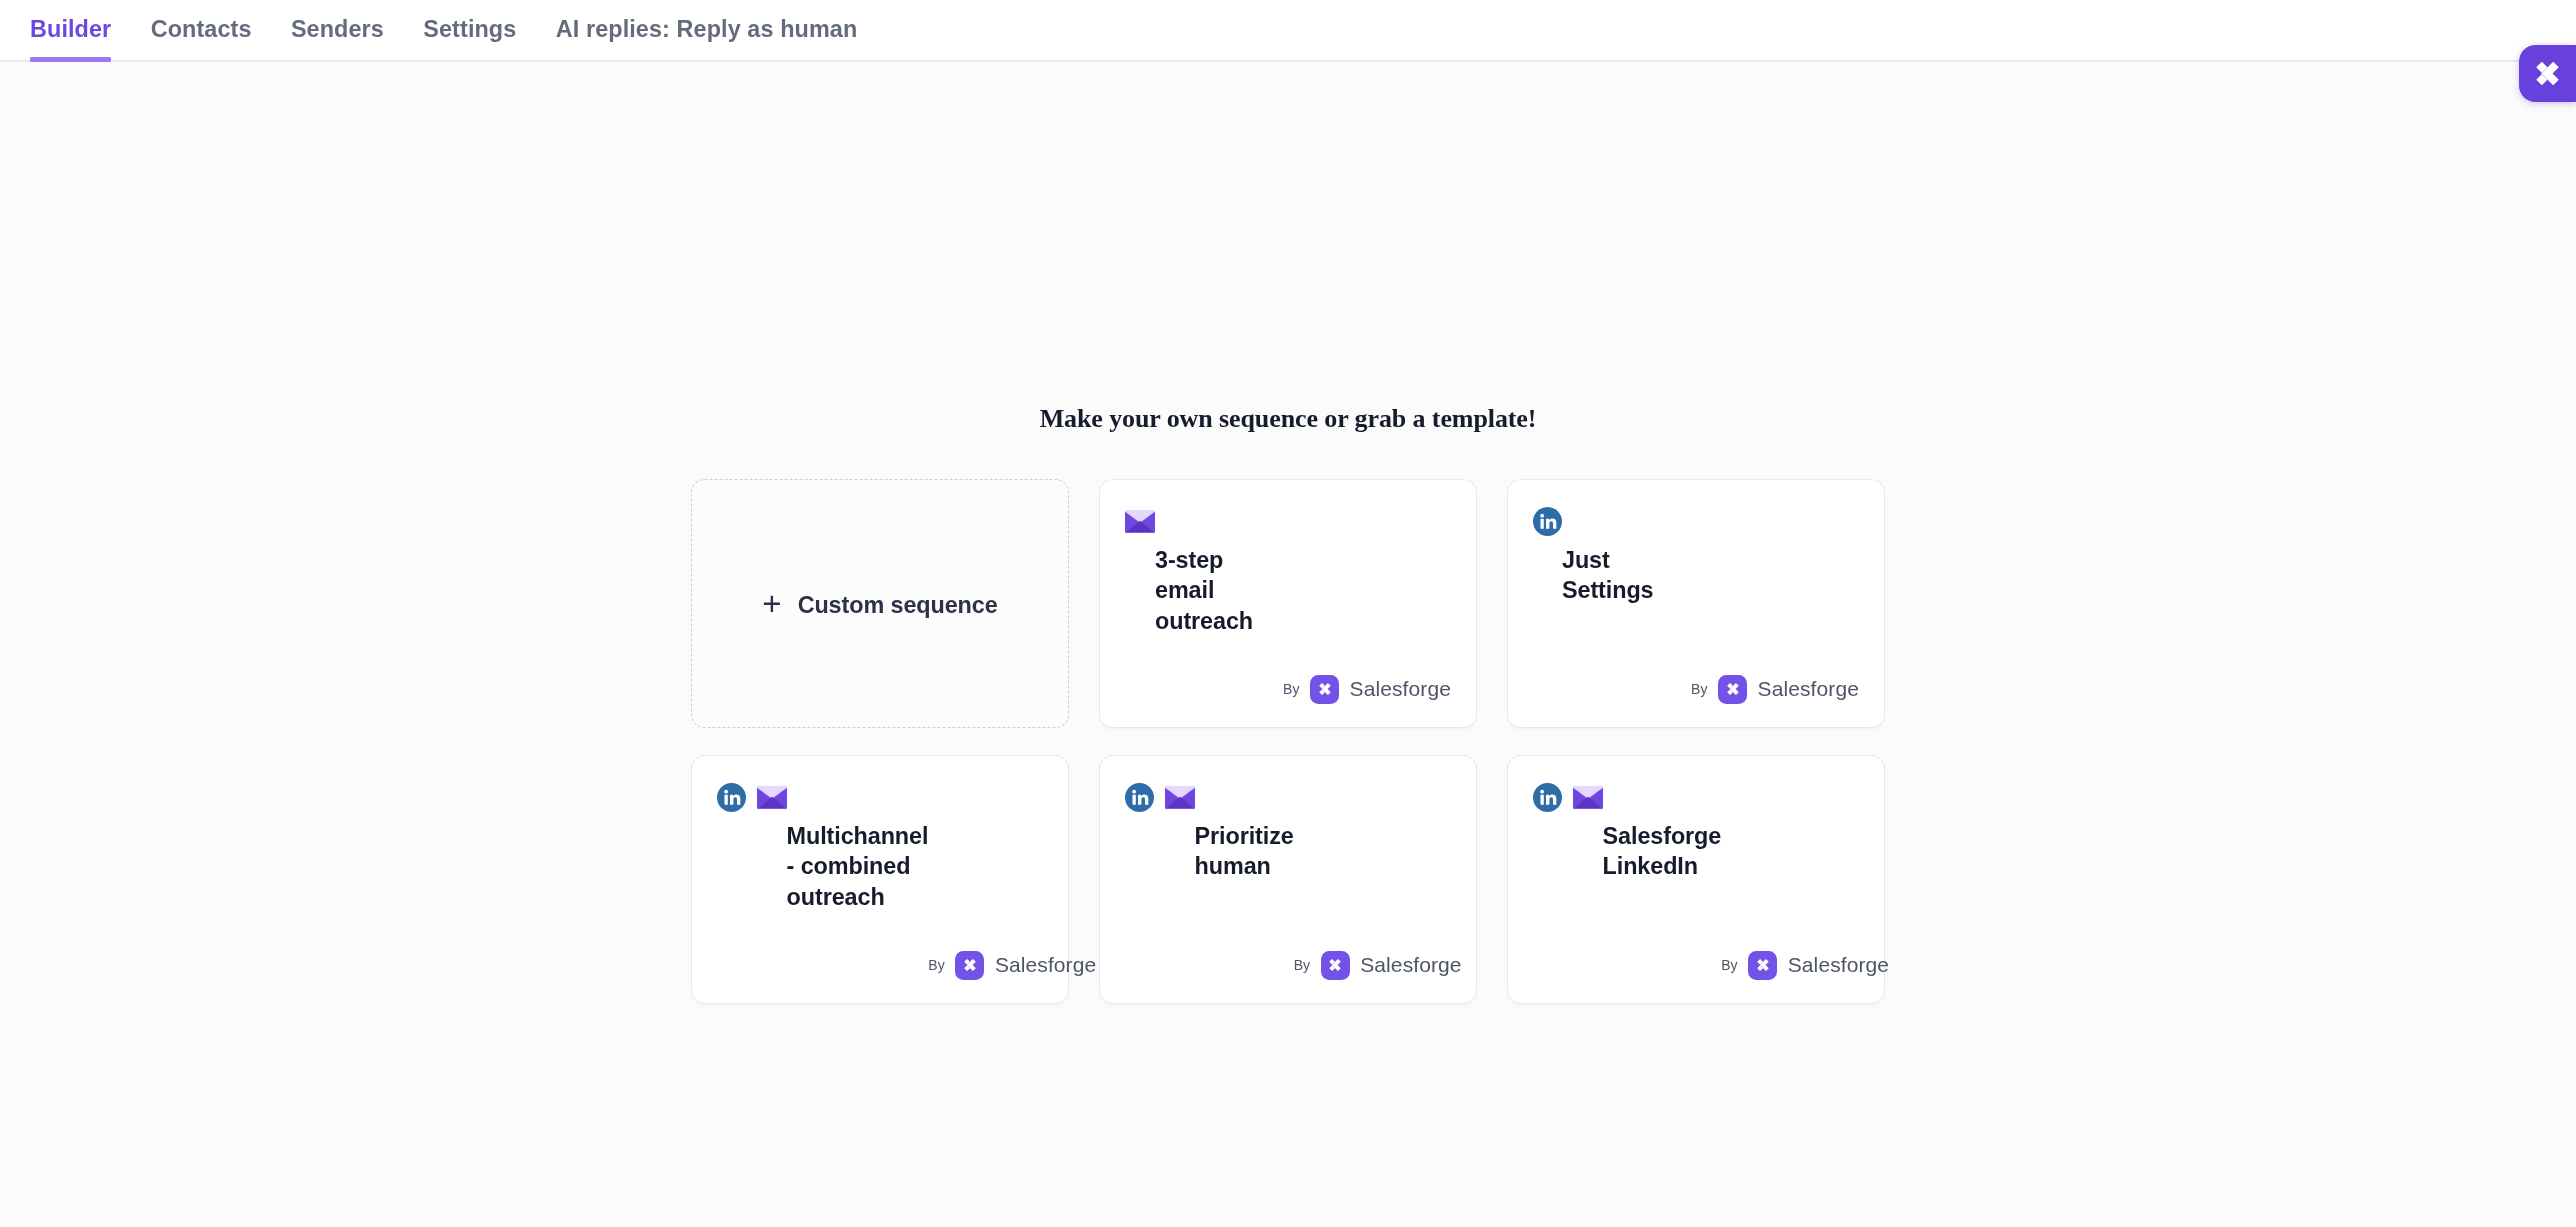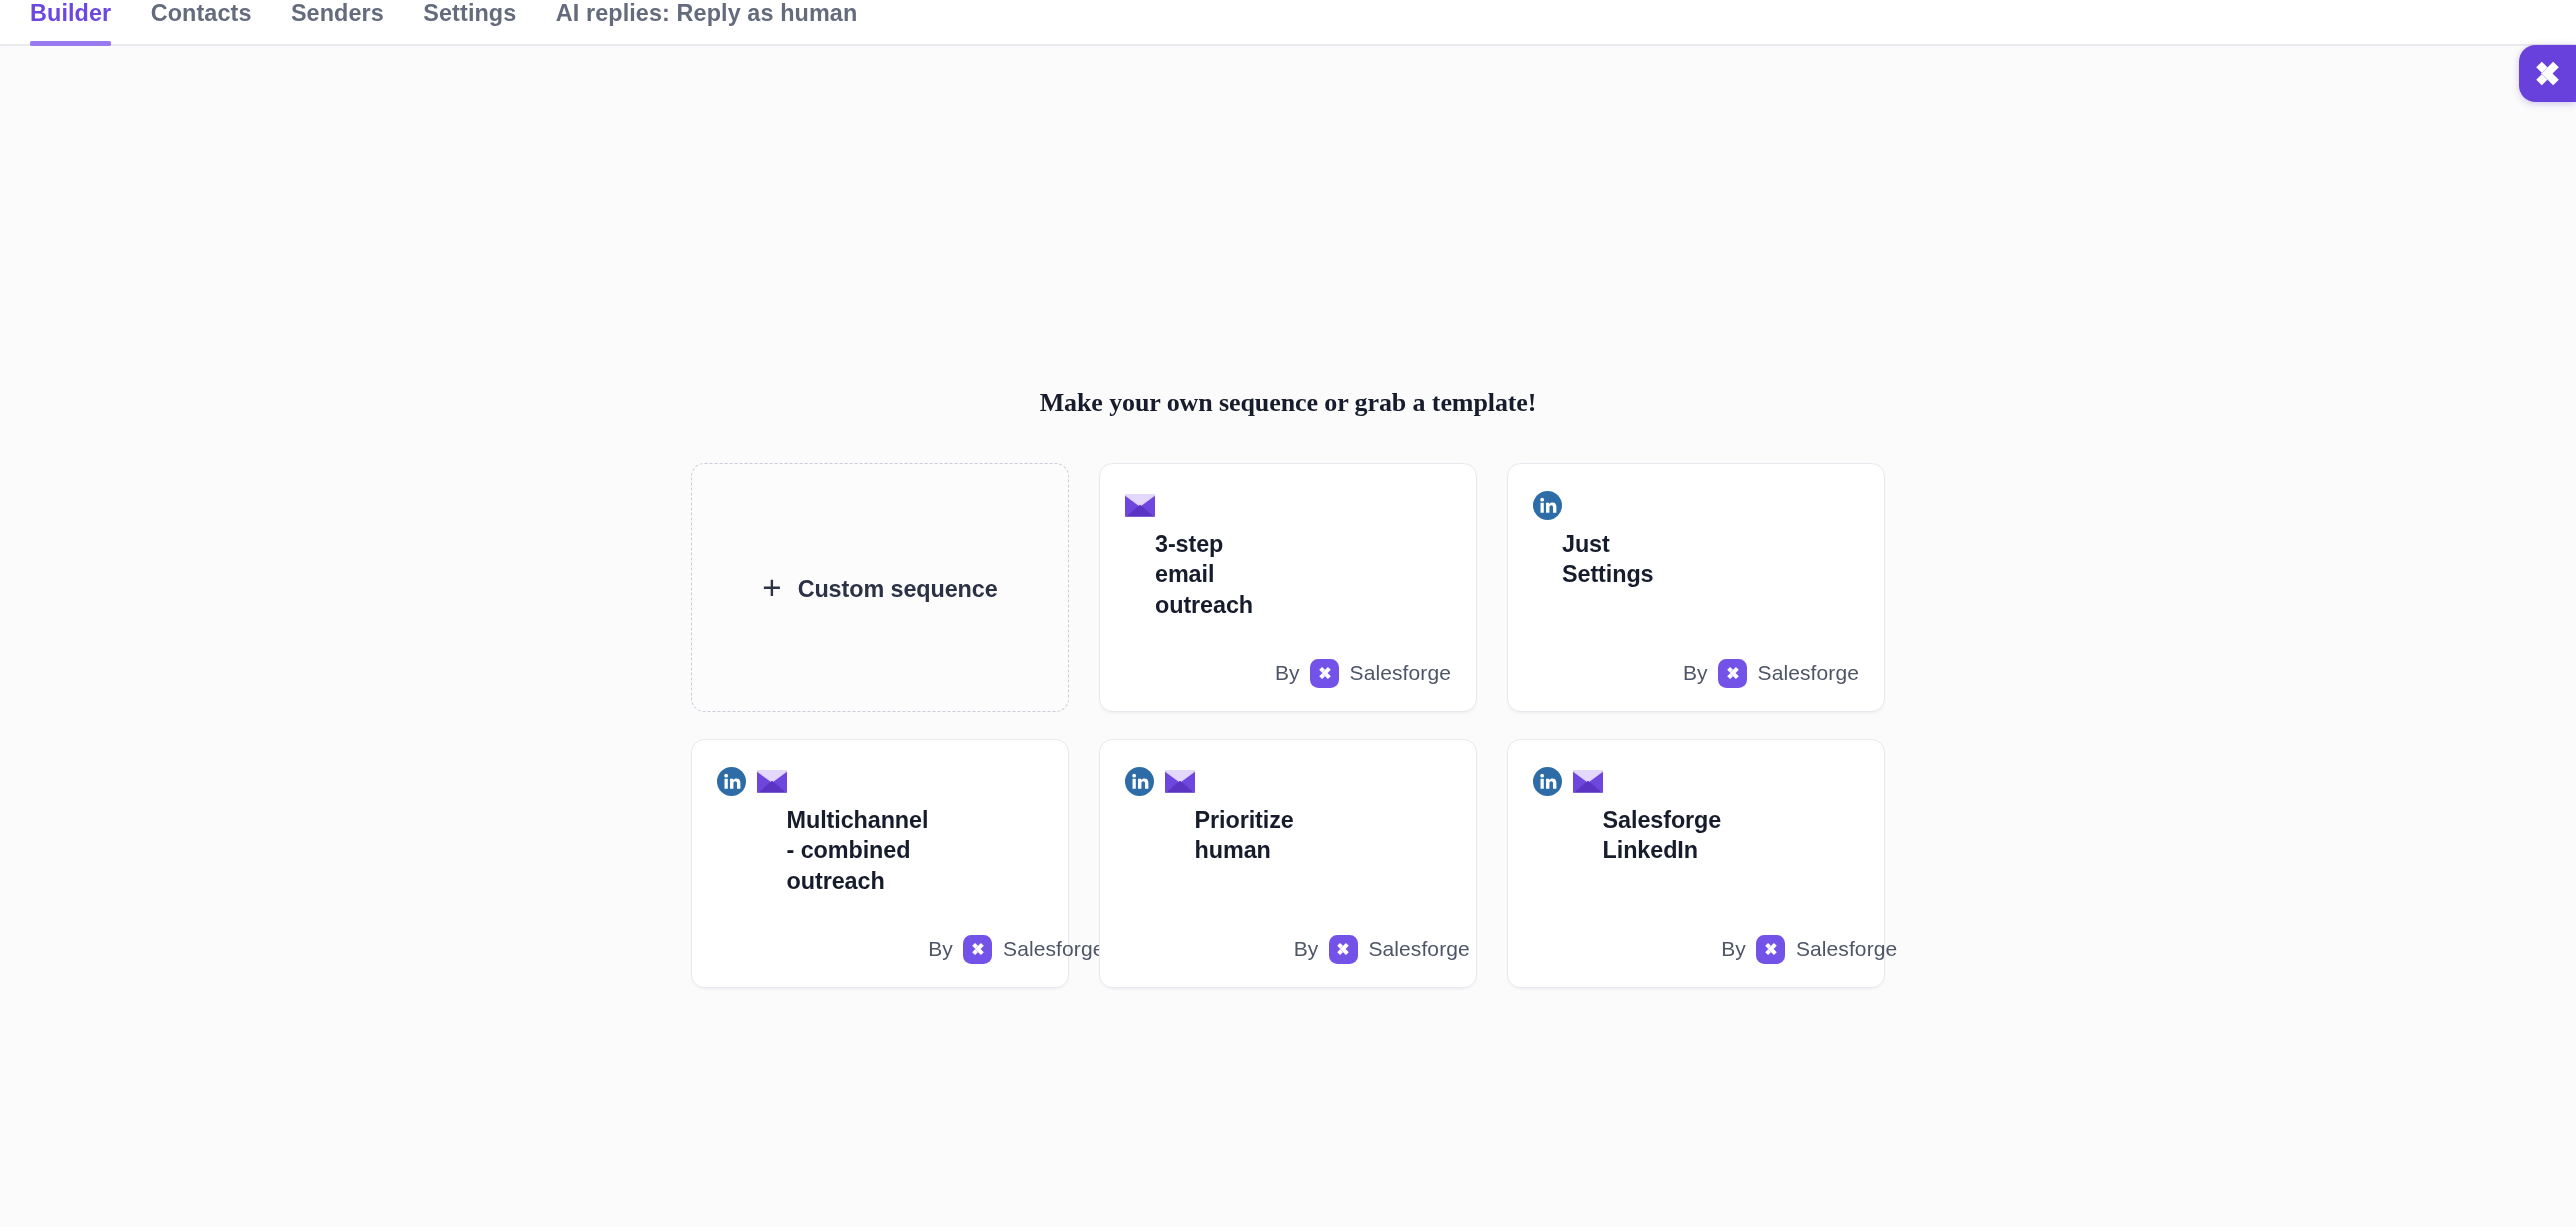--- a/index.html
+++ b/index.html
@@ -14,21 +14,21 @@
   body {
     font-family: "Liberation Sans", sans-serif;
     background: #fbfbfc;
     color: #1e2535;
     -webkit-font-smoothing: antialiased;
   }
 
   
   .tabbar {
     position: relative;
-    height: 46px;
+    height: 62px;
     background: #ffffff;
     border-bottom: 2.3px solid #e9eaee;
     display: flex;
     align-items: flex-end;
     padding-left: 30px;
     gap: 0;
   }
 
   .tab {
     position: relative;
@@ -160,21 +160,21 @@
     max-width: 317px;
   }
 
   .card-footer {
     margin-top: auto;
     display: flex;
     align-items: center;
     gap: 10.6px;
   }
   .by-label {
-    font-size: 21px;
+    font-size: 14px;
     color: #4e5566;
     font-weight: 400;
   }
   .author-badge {
     width: 29px;
     height: 29px;
     border-radius: 8.3px;
     background: #7352e8;
     display: flex;
     align-items: center;

